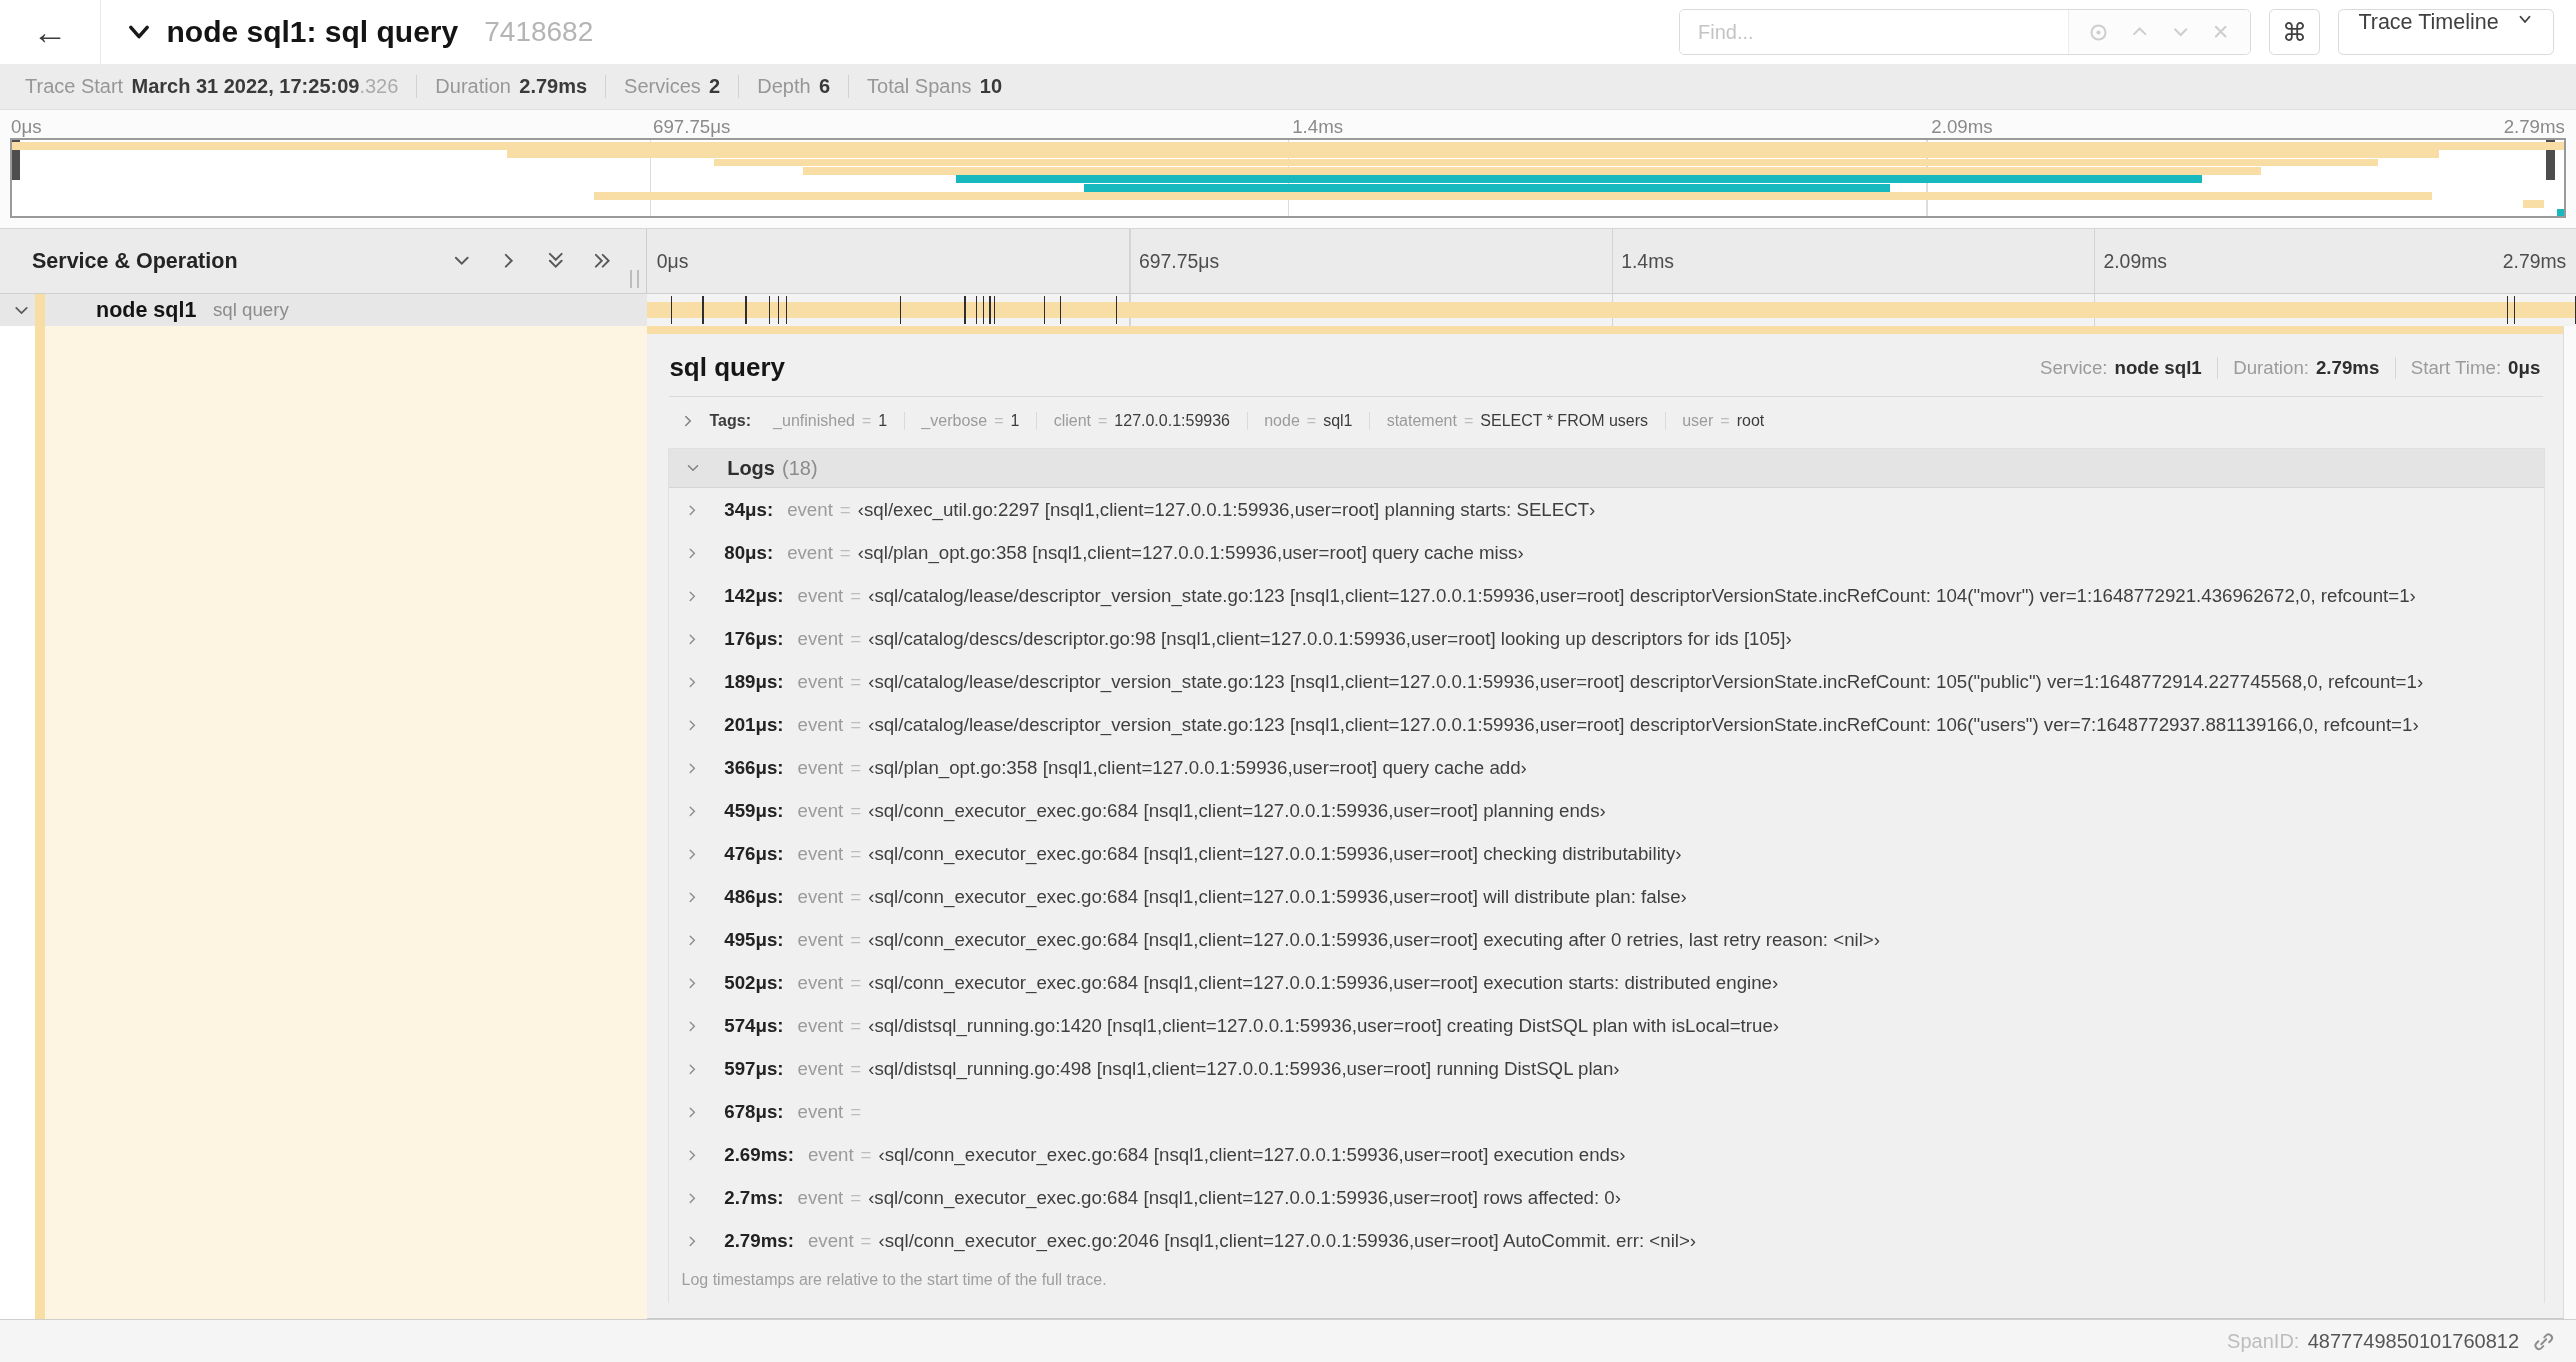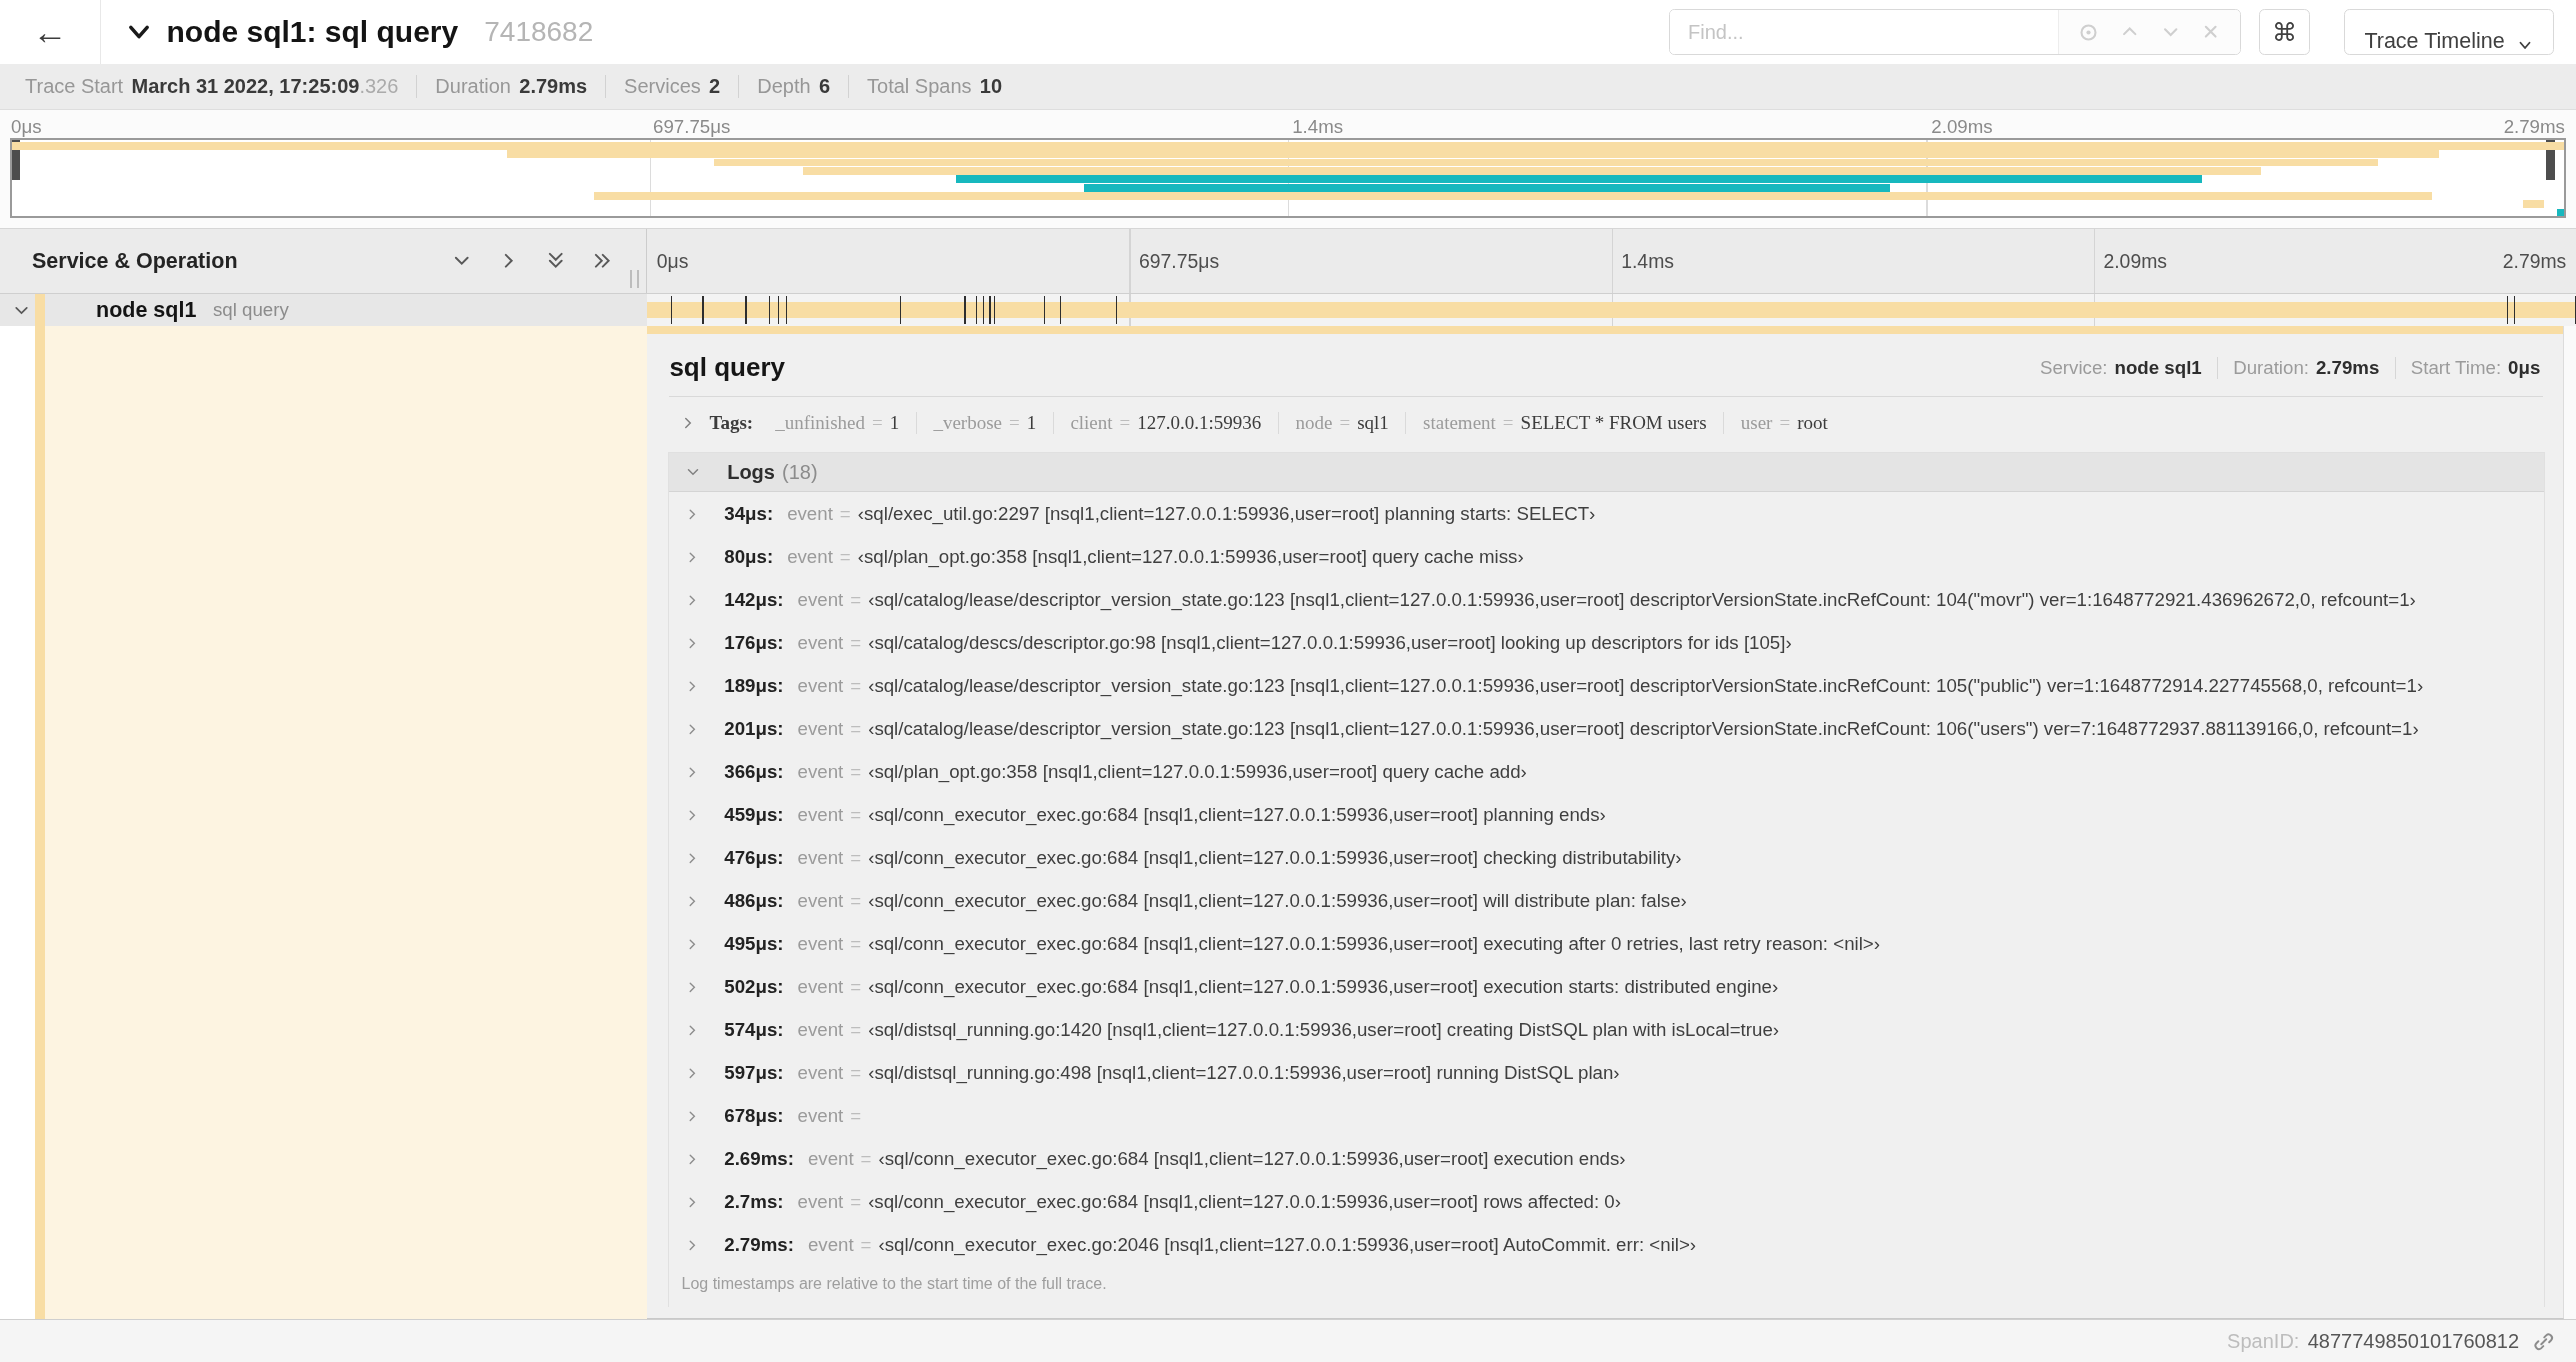--- a/index.html
+++ b/index.html
@@ -17,21 +17,21 @@
   .trace-id { font-size:28px; color:#b5b5b5; margin-left:12px; }
   .hdr-right { display:flex; align-items:center; gap:18px; margin-right:22px; }
   .find-group { display:flex; align-items:stretch; border:1.4px solid #d9d9d9; border-radius:5.5px; overflow:hidden; background:#fff; height:46px; }
   .find-input { width:388px; border:none; outline:none; padding:0 18px; font-size:20px; color:#333; background:#fff; }
   .find-input::placeholder { color:#c4c4c4; }
   .find-tools { display:flex; align-items:center; gap:21px; padding:0 19.4px; border-left:1.4px solid #ededed; background:#fcfcfc; color:#cfcfcf; }
   .find-tools .tool { font-size:21px; line-height:1; cursor:pointer; color:#cfcfcf; display:flex; align-items:center; }
   .sq-btn { height:46px; min-width:51px; border:1.4px solid #d9d9d9; border-radius:5.5px; background:#fff;
             font-size:25px; color:#404040; cursor:pointer; display:flex; align-items:center; justify-content:center; }
   .view-btn { height:46px; padding:0 19.4px; border:1.4px solid #d9d9d9; border-radius:5.5px; background:#fff;
-              font-size:21.5px; color:#404040; cursor:pointer; display:flex; align-items:flex-end; gap:11px; white-space:nowrap;margin-left:16px; }
+              font-size:21.5px; color:#404040; cursor:pointer; display:flex; align-items:flex-start; gap:17px; white-space:nowrap; }
 
   
   .infobar { height:46px; min-height:46px; background:#ececec; border-bottom:1.4px solid #dedede;
              display:flex; align-items:center; padding:0 7px; font-size:20px; }
   .ib-item { padding:0 18px; border-right:1.4px solid #d2d2d2; white-space:nowrap; }
   .ib-item:last-child { border-right:none; }
   .ib-label { color:#979797; margin-right:8.3px; }
   .ib-value { color:#3a3a3a; font-weight:bold; }
   .ib-suffix { color:#ababab; }
 
@@ -83,21 +83,21 @@
              margin-right:12.5px; display:flex; flex-direction:column; padding:0 18px 0 21px; overflow:hidden; position:relative; }
   .color-strip { height:8.3px; min-height:8.3px; background:var(--tan); margin:0 -18px 0 -21px; }
   .d-hdr { display:flex; align-items:center; padding:18px 1.4px 12.5px 1.4px; }
   .d-title { font-size:26px; font-weight:bold; color:#161616; }
   .d-meta { margin-left:auto; display:flex; font-size:18.7px; }
   .meta-item { padding:0 15.2px; border-right:1.4px solid #d6d6d6; white-space:nowrap; }
   .meta-item:last-child { border-right:none; padding-right:2.8px; }
   .meta-label { color:#9b9b9b; margin-right:7px; }
   .meta-value { font-weight:bold; color:#2e2e2e; }
   .d-divider { height:1.4px; min-height:1.4px; background:#d9d9d9; margin:0 1.4px; }
-  .tags-row { display:flex; align-items:center; padding:15.2px 0 11px 11px; font-size:19px; cursor:pointer;font-family:Liberation Serif, serif; }
+  .tags-row { display:flex; align-items:center; padding:15.2px 0 11px 11px; font-size:16px; cursor:pointer; }
   .row-chev { display:flex; align-items:center; margin-right:12.5px; }
   .tags-label { font-weight:bold; color:#3c3c3c; margin-right:5.5px; }
   .tag-item { padding:0 16.6px; border-right:1.4px solid #dadada; white-space:nowrap; }
   .tag-item:last-child { border-right:none; }
   .tk-key { color:#9b9b9b; } .tk-eq { color:#bdbdbd; margin:0 7px; } .tk-val { color:#3c3c3c; }
   .logs-block { margin-top:7px; border:1.4px solid #e0e0e0; border-bottom:none; }
   .logs-hdr { height:39px; background:#e4e4e4; border-bottom:1.4px solid #d4d4d4; display:flex; align-items:center;
               padding:0 15.2px; font-size:20px; cursor:pointer; }
   .logs-title { font-weight:bold; color:#2e2e2e; margin:0 7px 0 12.5px; }
   .logs-count { color:#8c8c8c; }

